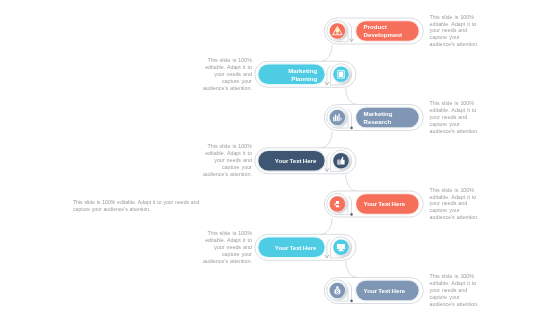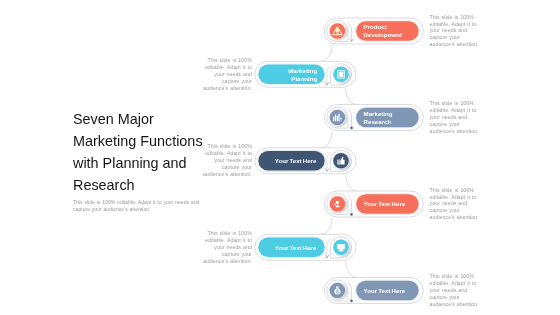--- a/index.html
+++ b/index.html
@@ -10,21 +10,20 @@
   #art{position:absolute;left:0;top:0;}
   .desc{position:absolute;font-size:5.3px;line-height:6.93px;color:#9a9ca1;word-spacing:.55px;white-space:nowrap;width:51px;}
   .desc.l{text-align:right;}
   .desc.r{text-align:left;}
   .pl{font-size:6.1px;font-weight:bold;fill:#fff;letter-spacing:0.02px;word-spacing:-0.55px;}
 </style>
 </head>
 <body>
 
 <div id="slide">
-  <div class="title"><span>Seven Major</span><br><span>Marketing Functions</span><br><span>with Planning and</span><br><span>Research</span></div>
   <div class="subtitle"><span>This slide is 100% editable. Adapt it to your needs and</span><br><span>capture your audience's attention.</span></div>
   <svg id="art" width="560" height="315" viewBox="0 0 560 315">
       <defs>
         <filter id="soft" x="-50%" y="-50%" width="200%" height="200%">
           <feGaussianBlur stdDeviation="1.2"></feGaussianBlur>
         </filter>
       </defs>
       <g>
         <rect x="324.3" y="18" width="99" height="26" rx="13" fill="#fff" stroke="#c8cdd2" stroke-width="0.7"></rect>
         <path d="M 348 41.6 L 336.79999999999995 41.6 A 10.6 10.6 0 1 1 348 30.4 Z" fill="#fff" stroke="#c8cdd2" stroke-width="0.7" stroke-linejoin="miter"></path>

